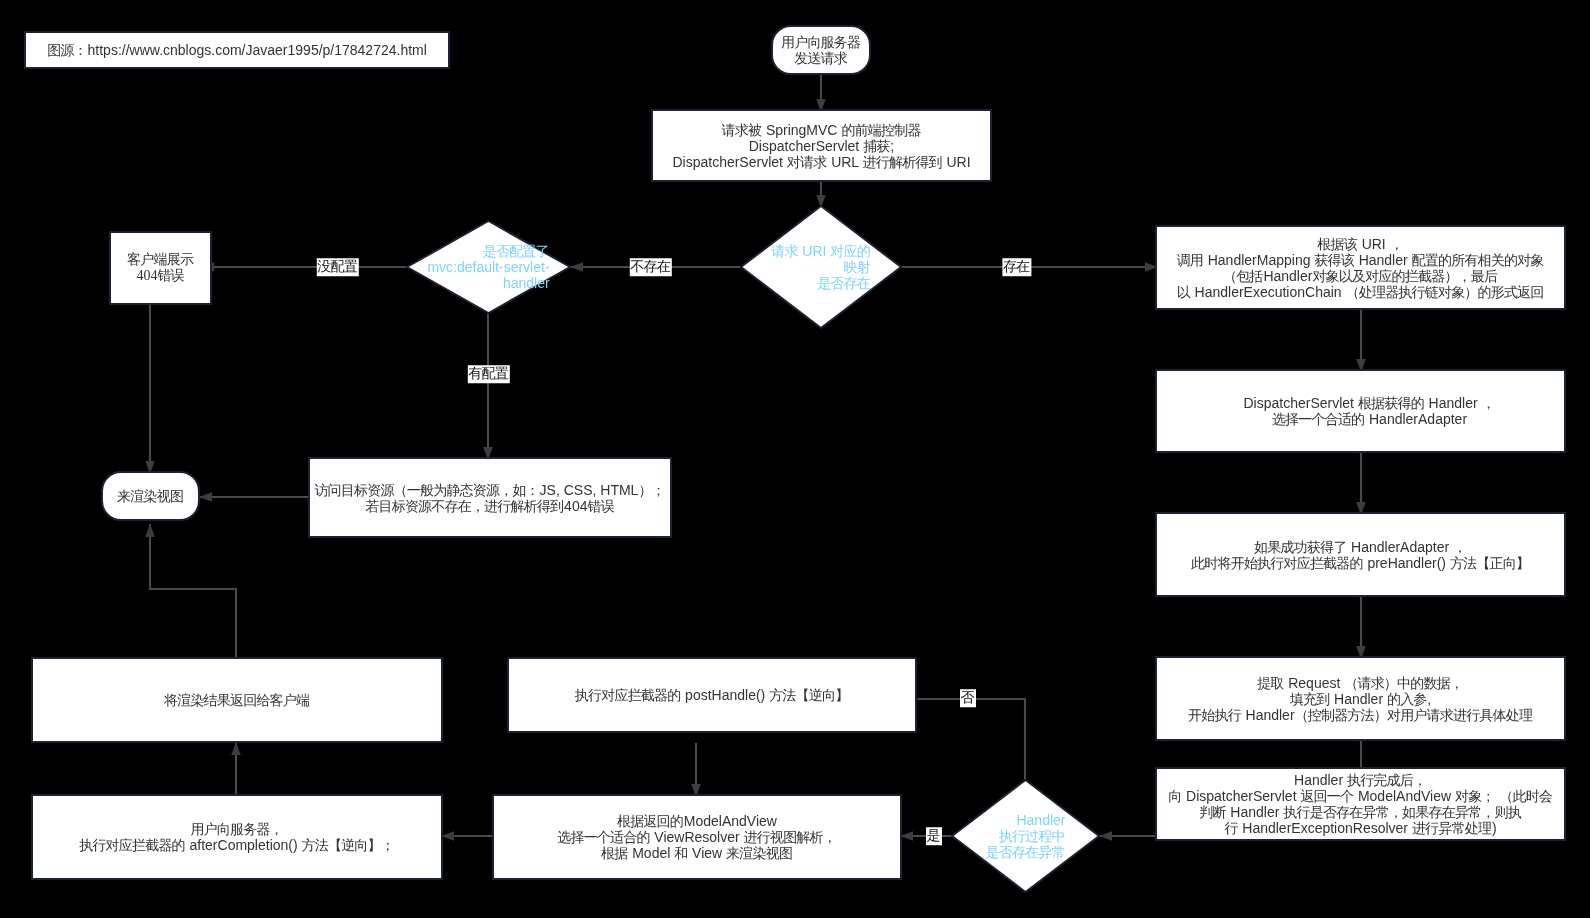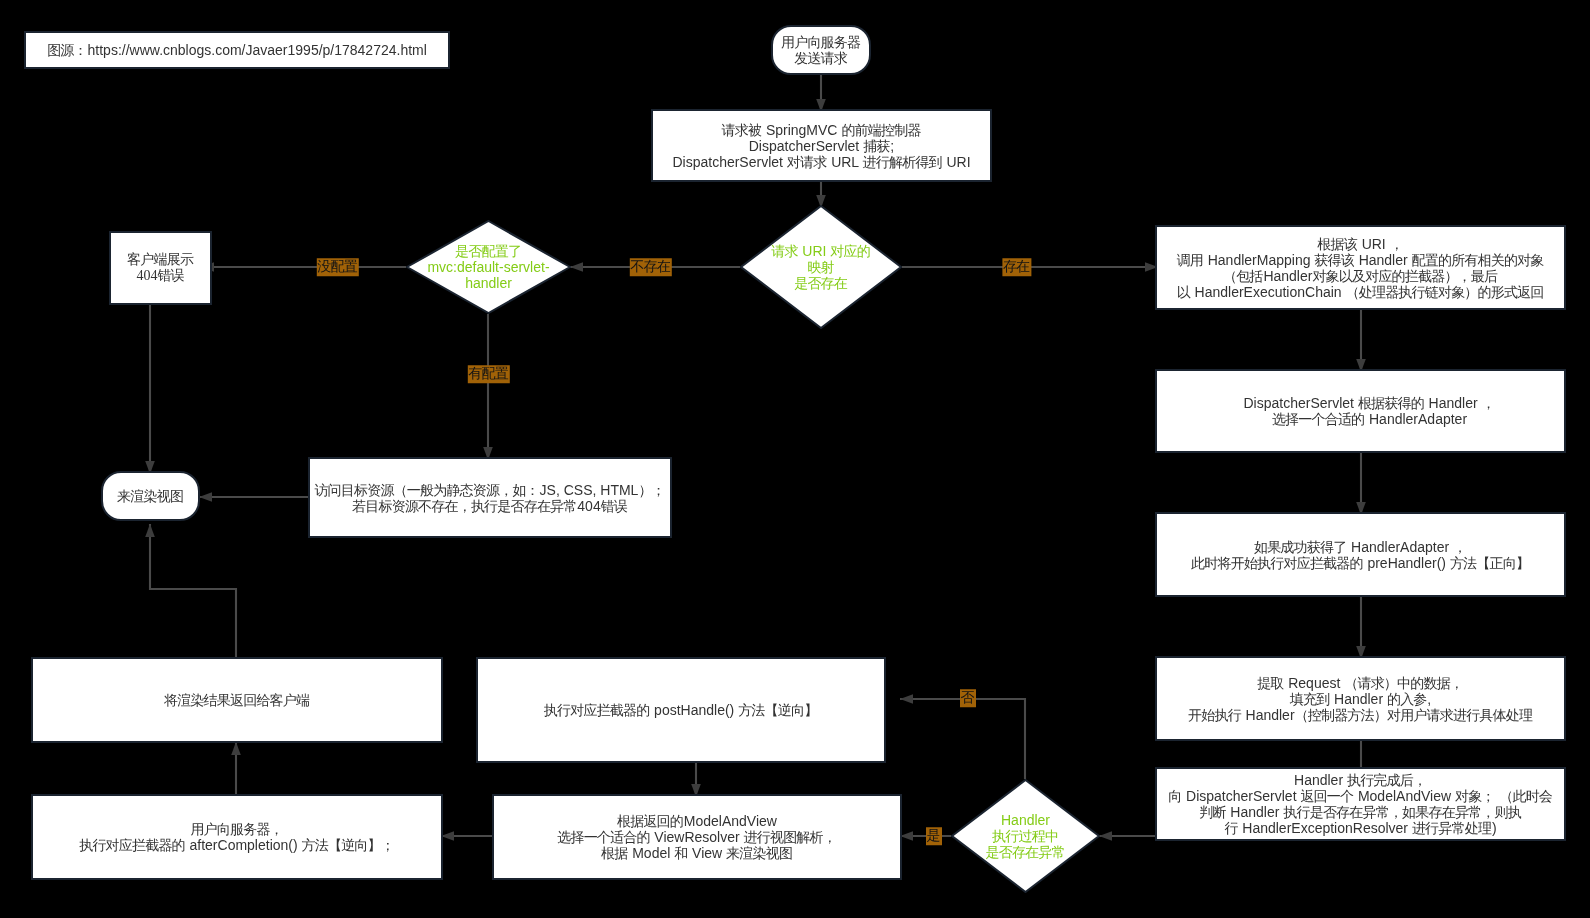--- a/index.html
+++ b/index.html
@@ -15,27 +15,27 @@
     position:absolute; box-sizing:border-box;
     background:#ffffff; border:2px solid #1b2430;
     display:flex; align-items:center; justify-content:center; text-align:center;
   }
   .node.stadium { border-radius:20px; }
   .node .lbl { color:#333333; font-size:14px; line-height:16px; white-space:pre; }
   .diamond { position:absolute; display:flex; align-items:center; justify-content:center; }
   .diamond svg { position:absolute; left:0; top:0; }
   .diamond polygon { fill:#ffffff; stroke:#1b2430; stroke-width:2; }
   .diamond .lbl {
-    position:relative; color:#84cc16; font-size:14px; line-height:16px;
-    white-space:pre; text-align:center;
+    position:relative; color:#7dd3fc; font-size:14px; line-height:16px;
+    white-space:pre; text-align:right;
   }
   
   .cjk { letter-spacing:-0.8px; margin-right:0.8px; }
   .elabel {
-    position:absolute; background:#a16207; color:#141414;
+    position:absolute; background:#ffffff; color:#141414;
     font-size:14px; line-height:17.5px; padding:0 1.5px 0 0.5px; white-space:nowrap;
     transform:translate(-50%,-50%); text-align:center;
   }
 </style>
 </head>
 <body>
 
 <div id="stage" style="background: rgb(0, 0, 0);">
 
   <svg id="edge-layer" viewBox="0 0 1590 918" width="1590" height="918" xmlns="http://www.w3.org/2000/svg">
@@ -93,21 +93,21 @@
       <div class="lbl"><span class="cjk">是否配置了</span>
 mvc:default-servlet-
 handler</div>
     </div>
     <div class="node" style="left: 109px; top: 231px; width: 103px; height: 74px; font-family: Liberation Serif, serif;">
       <div class="lbl"><span class="cjk">客户端展示</span>
 404<span class="cjk">错误</span></div>
     </div>
     <div class="node" style="left: 308px; top: 457px; width: 364px; height: 81px;">
       <div class="lbl"><span class="cjk">访问目标资源（一般为静态资源，如：</span>JS, CSS, HTML<span class="cjk">）；</span>
-<span class="cjk">若目标资源不存在，执行是否存在异常</span>404<span class="cjk">错误</span></div>
+<span class="cjk">若目标资源不存在，进行解析得到</span>404<span class="cjk">错误</span></div>
     </div>
     <div class="node stadium" style="left: 101px; top: 471px; width: 99px; height: 50px;">
       <div class="lbl"><span class="cjk">来渲染视图</span></div>
     </div>
     <div class="node" style="left: 1155px; top: 225px; width: 411px; height: 85px;">
       <div class="lbl"><span class="cjk">根据该</span> URI <span class="cjk">，</span>
 <span class="cjk">调用</span> HandlerMapping <span class="cjk">获得该</span> Handler <span class="cjk">配置的所有相关的对象</span>
 <span class="cjk">（包括</span>Handler<span class="cjk">对象以及对应的拦截器），最后</span>
 <span class="cjk">以</span> HandlerExecutionChain <span class="cjk">（处理器执行链对象）的形式返回</span></div>
     </div>
@@ -136,21 +136,21 @@
       </svg>
       <div class="lbl">Handler
 <span class="cjk">执行过程中</span>
 <span class="cjk">是否存在异常</span></div>
     </div>
     <div class="node" style="left: 492px; top: 794px; width: 410px; height: 86px;">
       <div class="lbl"><span class="cjk">根据返回的</span>ModelAndView
 <span class="cjk">选择一个适合的</span> ViewResolver <span class="cjk">进行视图解析，</span>
 <span class="cjk">根据</span> Model <span class="cjk">和</span> View <span class="cjk">来渲染视图</span></div>
     </div>
-    <div class="node" style="left: 476px; top: 657px; width: 410px; height: 106px;">
+    <div class="node" style="left: 507px; top: 657px; width: 410px; height: 76px;">
       <div class="lbl"><span class="cjk">执行对应拦截器的</span> postHandle() <span class="cjk">方法【逆向】</span></div>
     </div>
     <div class="node" style="left: 31px; top: 794px; width: 412px; height: 86px;">
       <div class="lbl"><span class="cjk">用户向服务器，</span>
 <span class="cjk">执行对应拦截器的</span> afterCompletion() <span class="cjk">方法【逆向】；</span></div>
     </div>
     <div class="node" style="left: 31px; top: 657px; width: 412px; height: 86px;">
       <div class="lbl"><span class="cjk">将渲染结果返回给客户端</span></div>
     </div>
   </div>

